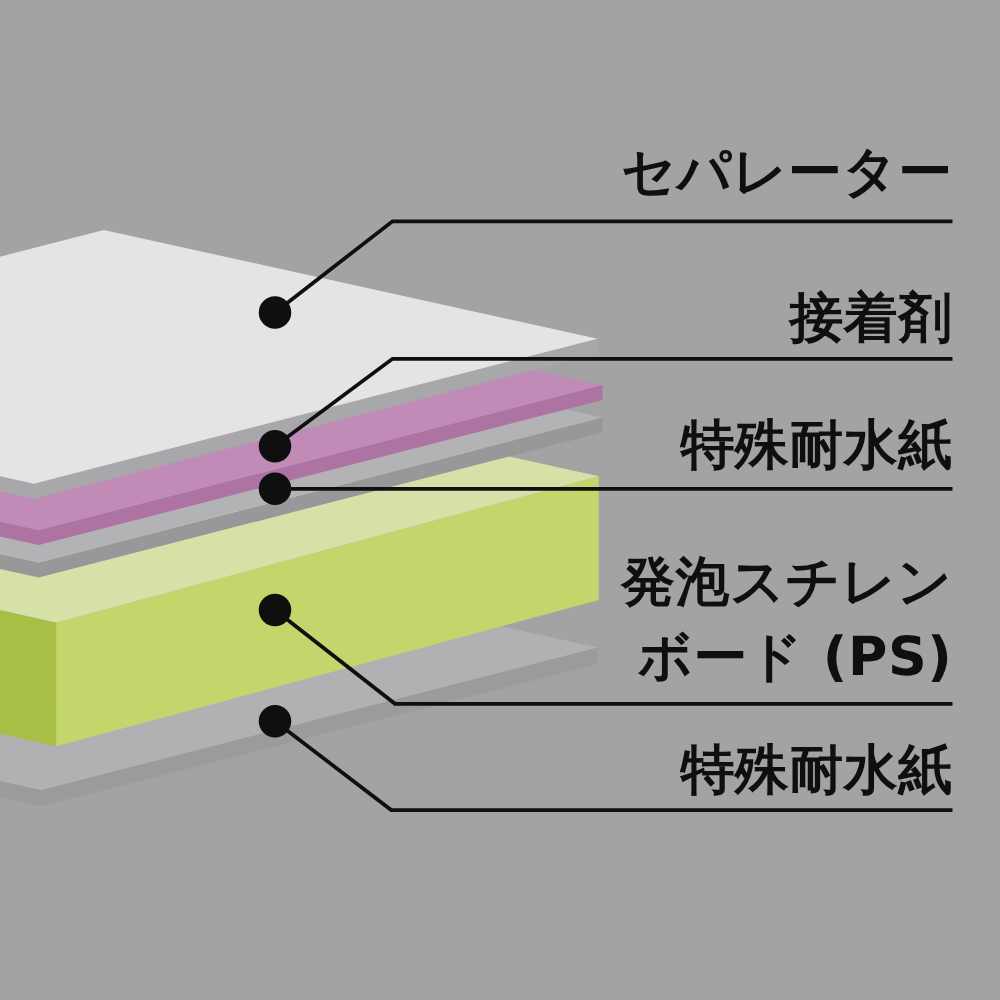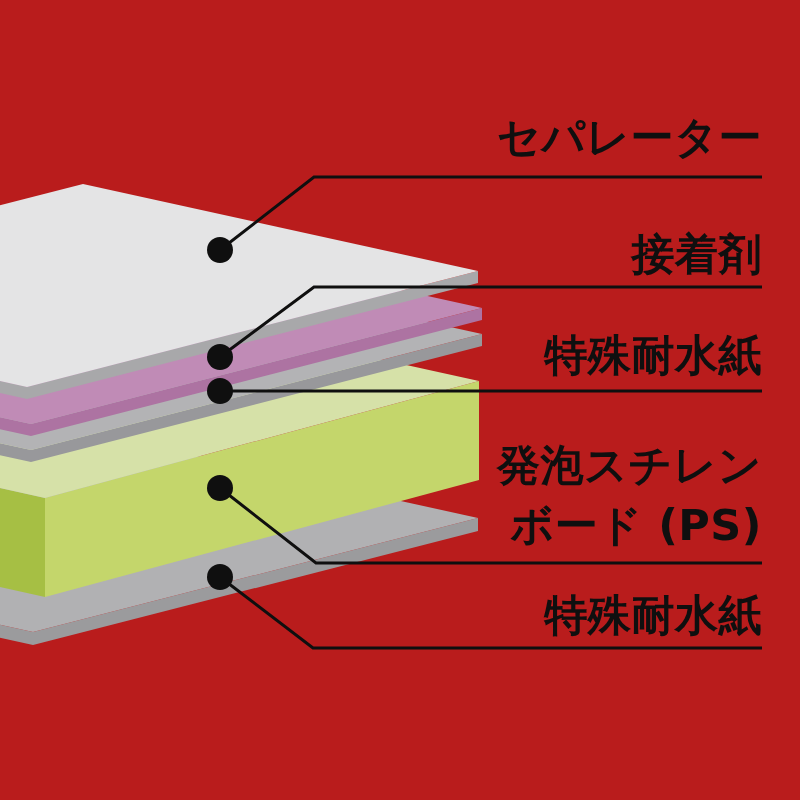--- a/index.html
+++ b/index.html
@@ -4,21 +4,21 @@
 <style>
   html, body {
     margin: 0;
     padding: 0;
     background: #ffffff;
   }
   .stage {
     position: relative;
     width: 800px;
     height: 800px;
-    background: #b91c1c;
+    background: #a3a3a3;
     overflow: hidden;
     font-family: "DejaVu Sans", sans-serif;
   }
   svg { display: block; }
   .callout-label {
     font-family: "DejaVu Sans", sans-serif;
     font-weight: 700;
     font-size: 43px;
     letter-spacing: 0.5px;
   }

